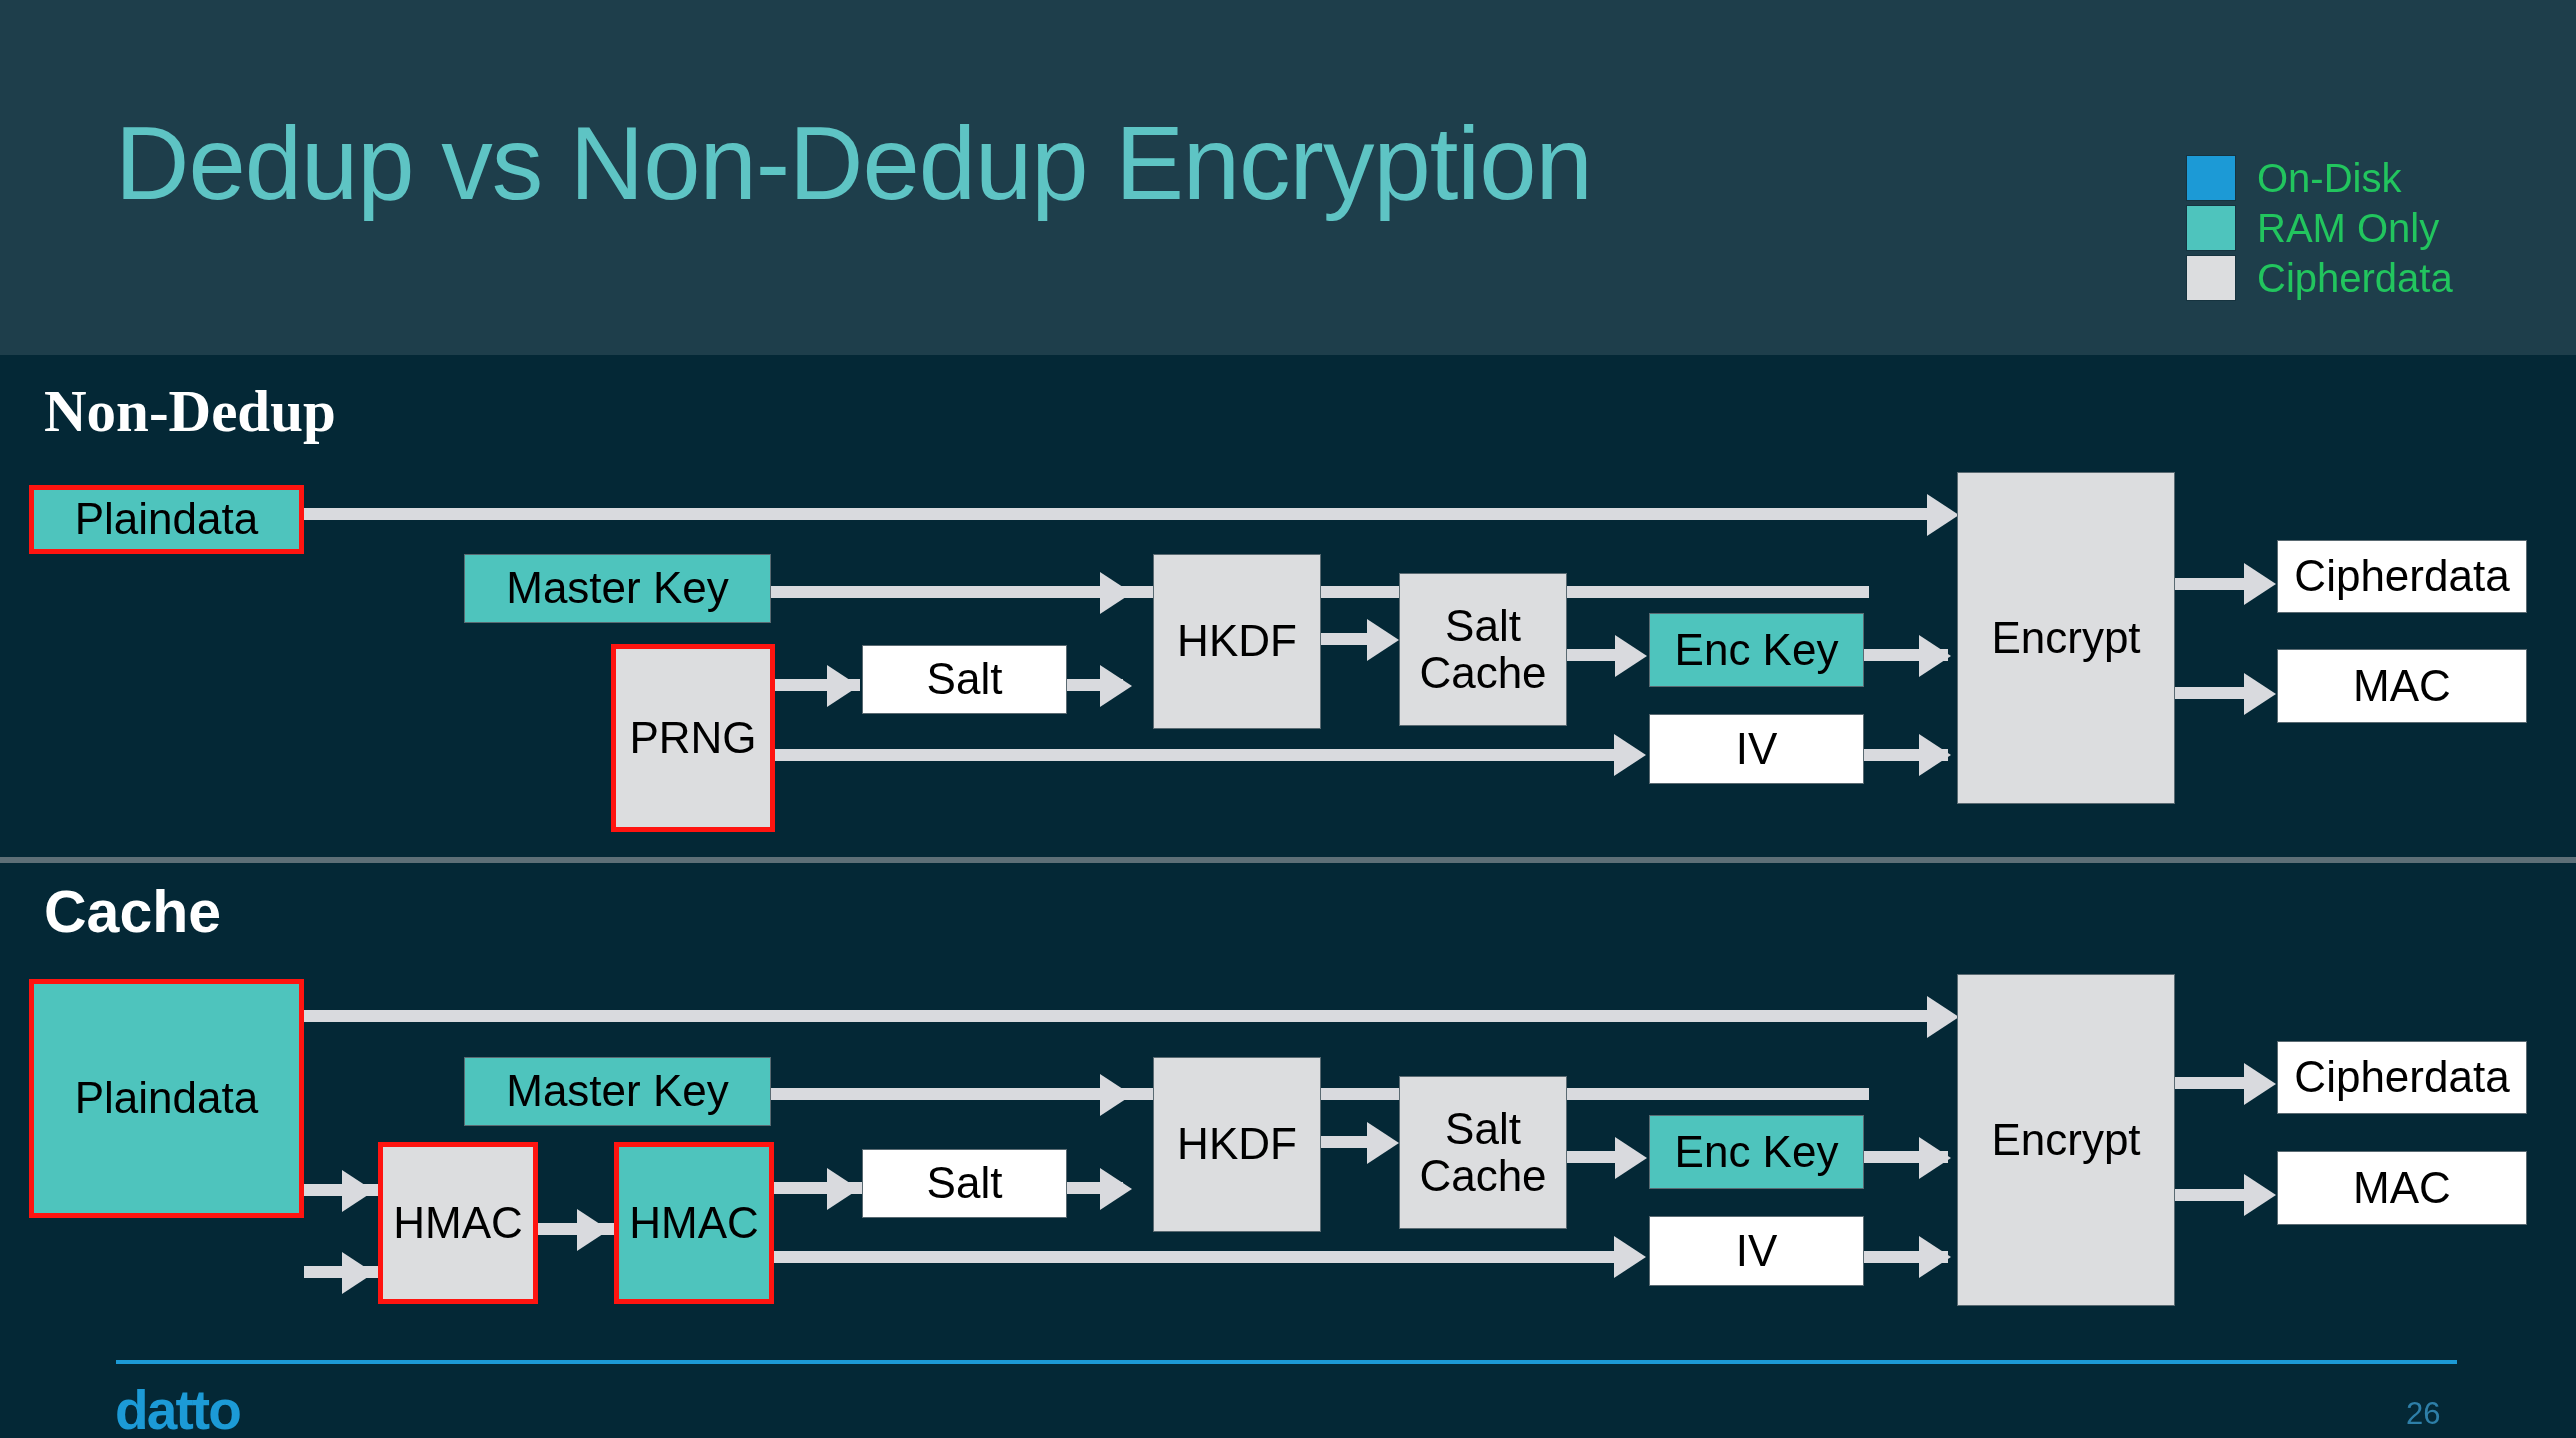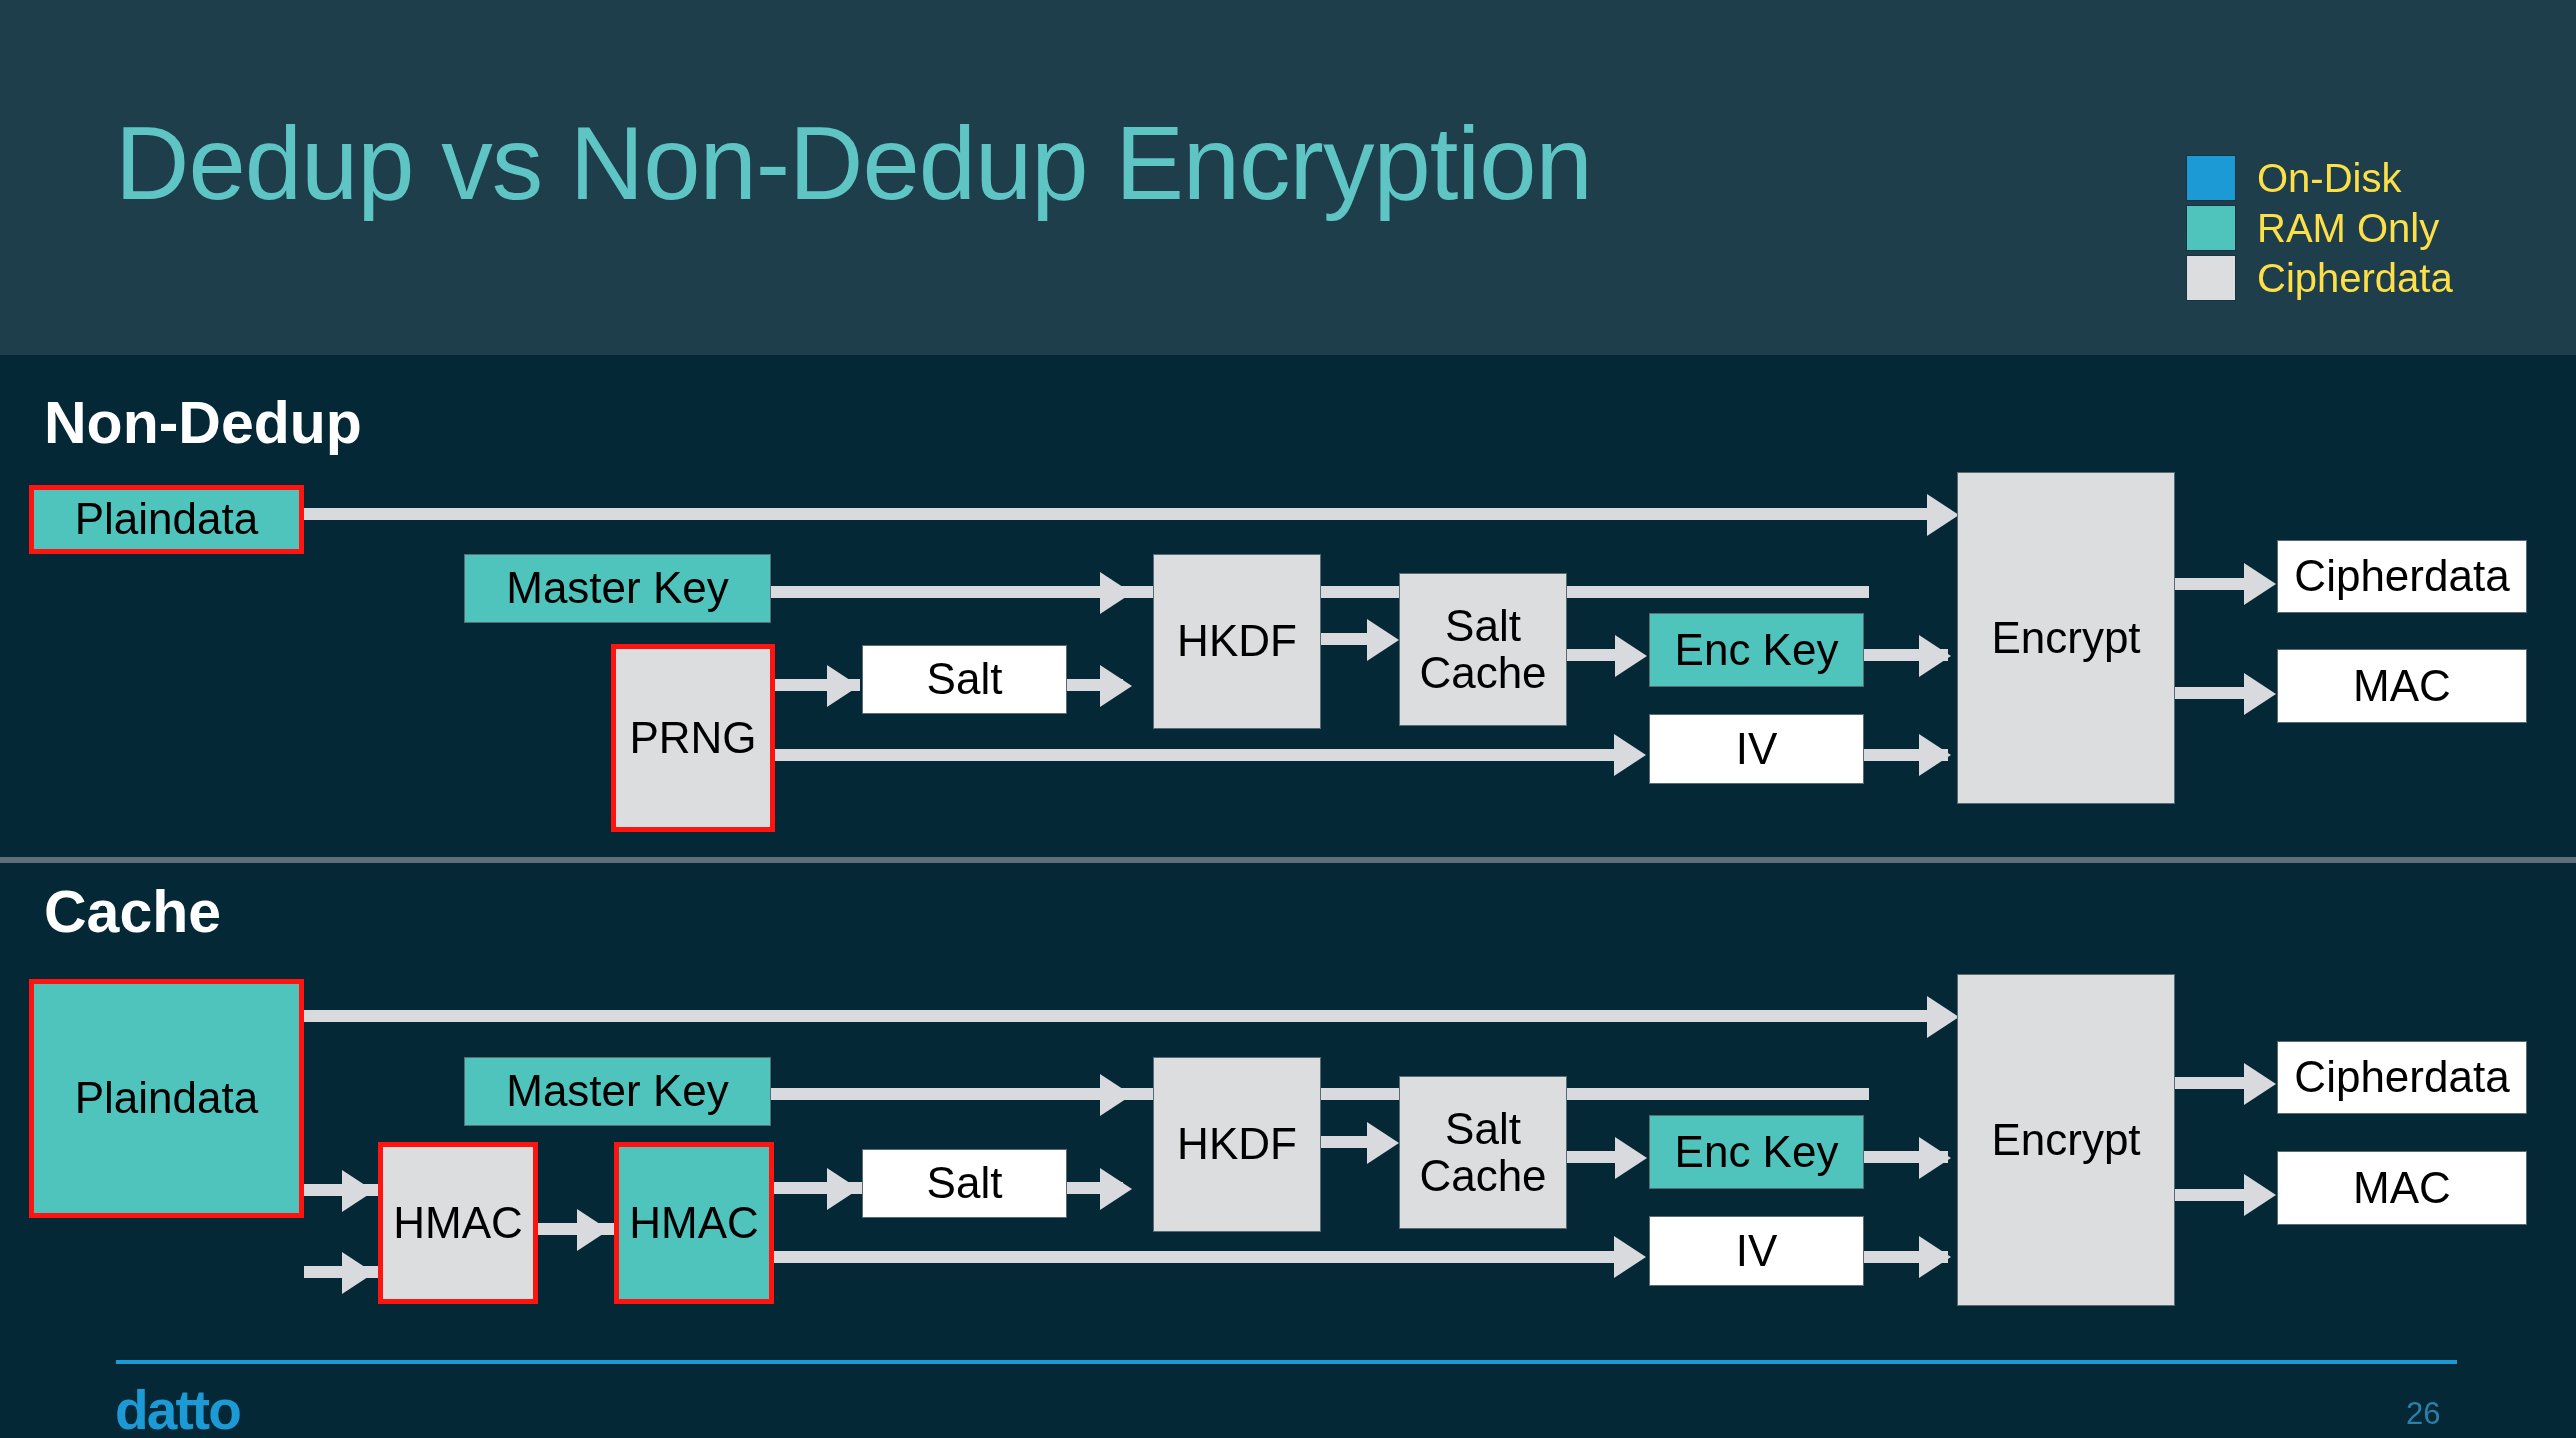--- a/index.html
+++ b/index.html
@@ -20,28 +20,28 @@
   .slide-title{
     position:absolute;left:115px;top:110px;
     font-size:103px;line-height:1.05;
     color:#5ec4c4;font-weight:400;letter-spacing:-1px;
     white-space:nowrap;
   }
   
   .legend{position:absolute;left:2186px;top:153px;}
   .legend-row{display:flex;align-items:center;height:50px;}
   .legend-swatch{width:50px;height:46px;margin-right:21px;border:1px solid #16333f;box-sizing:border-box;}
-  .legend-label{font-size:40px;color:#fde047;line-height:1;white-space:nowrap;}
+  .legend-label{font-size:40px;color:#22c55e;line-height:1;white-space:nowrap;}
 
   
   .section-label{
     position:absolute;font-size:59px;font-weight:bold;color:#ffffff;
     white-space:nowrap;
   }
-  #lbl-nondedup{left:44px;top:389px;}
+  #lbl-nondedup{left:44px;top:377px;font-family:Liberation Serif, serif;}
   #lbl-dedup{left:44px;top:878px;}
 
   
   .section-divider{
     position:absolute;left:0;top:857px;width:2576px;height:5.7px;
     background:#5e6f77;
   }
 
   
   .node{

